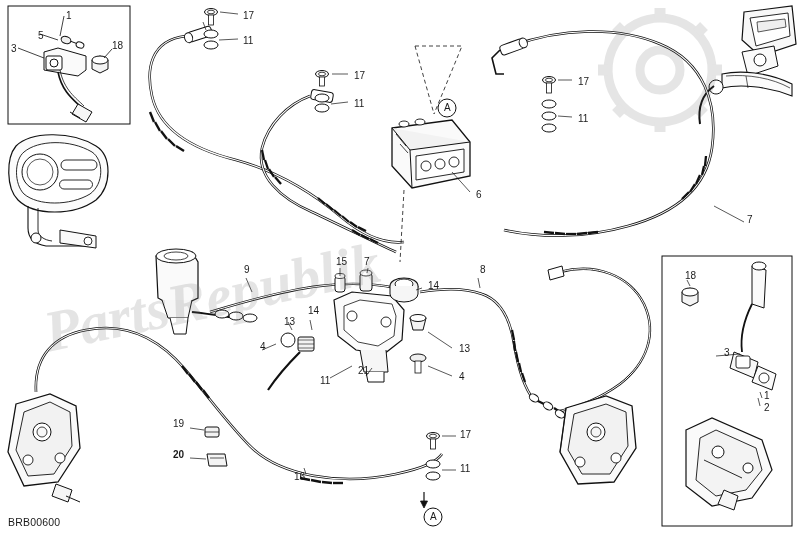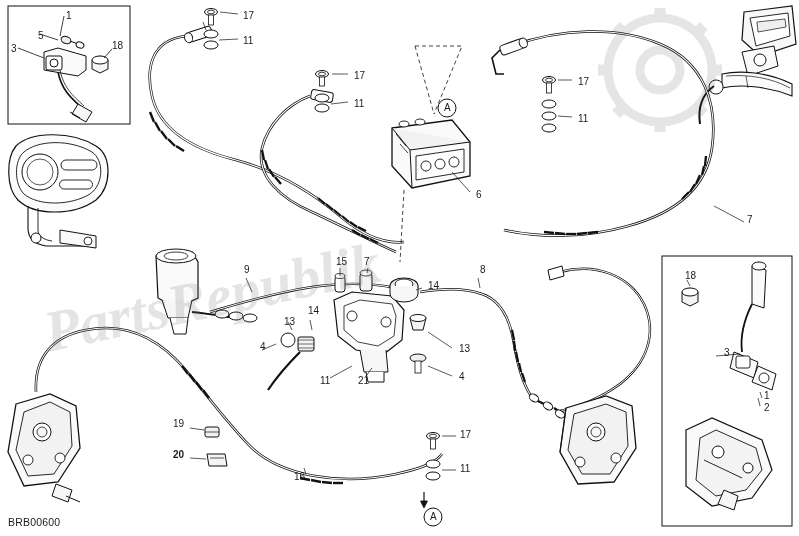--- a/index.html
+++ b/index.html
@@ -496,21 +496,21 @@
   <div class="callout" style="left:336px; top:257px;">15</div>
   <div class="callout" style="left:364px; top:257px;">7</div>
   <div class="callout" style="left:428px; top:281px;">14</div>
   <div class="callout" style="left:480px; top:265px;">8</div>
   <div class="callout" style="left:284px; top:317px;">13</div>
   <div class="callout" style="left:308px; top:306px;">14</div>
   <div class="callout" style="left:260px; top:342px;">4</div>
   <div class="callout" style="left:459px; top:344px;">13</div>
   <div class="callout" style="left:459px; top:372px;">4</div>
   <div class="callout" style="left:320px; top:376px;">11</div>
-  <div class="callout" style="left:358px; top:376px;">21</div>
+  <div class="callout" style="left:358px; top:366px;">21</div>
   <div class="callout" style="left:685px; top:271px;">18</div>
   <div class="callout" style="left:724px; top:348px;">3</div>
   <div class="callout" style="left:764px; top:391px;">1</div>
   <div class="callout" style="left:764px; top:403px;">2</div>
   <div class="callout" style="left:173px; top:419px;text-align:right;">19</div>
   <div class="callout" style="left:173px; top:450px;font-weight:bold;">20</div>
   <div class="callout" style="left:460px; top:430px;">17</div>
   <div class="callout" style="left:460px; top:464px;">11</div>
   <div class="callout" style="left:294px; top:472px;">16</div>
 

